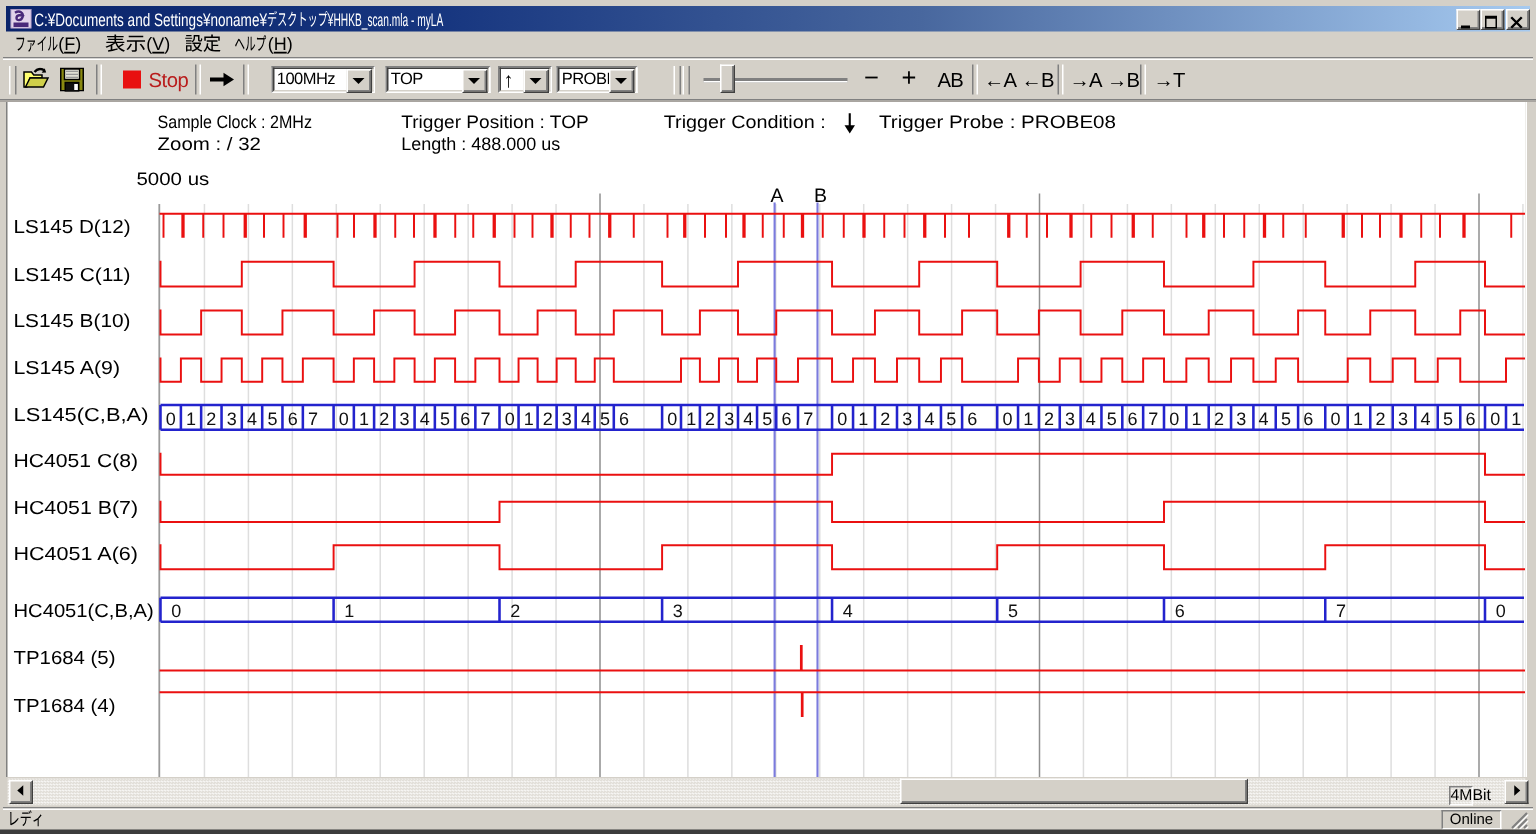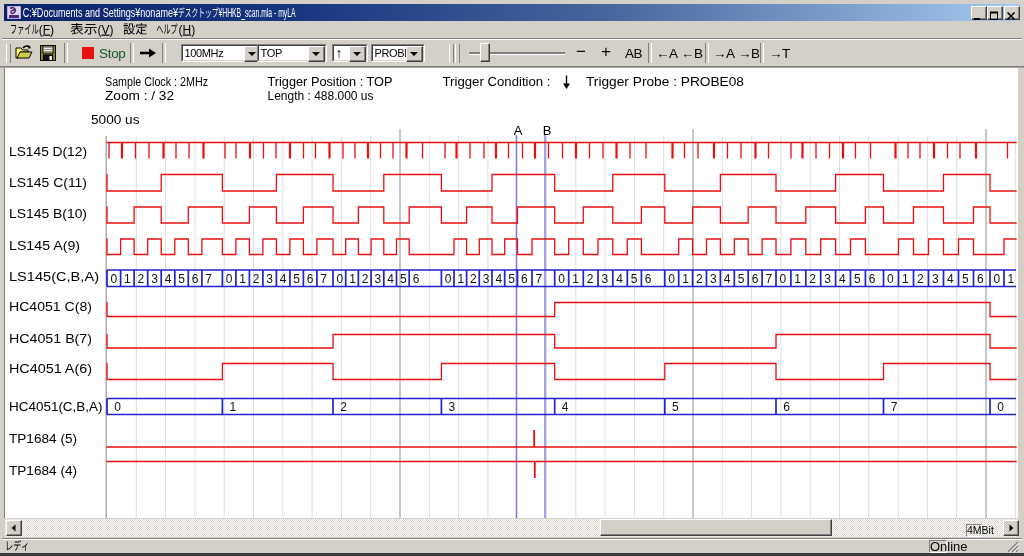--- a/index.html
+++ b/index.html
@@ -73,26 +73,26 @@
 <svg class="abs" style="left:40px;top:45px" width="16" height="16" viewBox="0 0 16 16">
 <rect x="0.5" y="0.5" width="15" height="15" fill="#898910" stroke="#000"></rect>
 <rect x="3" y="1" width="10" height="7" fill="#fffff0" stroke="#000"></rect>
 <rect x="4" y="2" width="8" height="1.2" fill="#999"></rect>
 <rect x="4" y="4" width="8" height="1.2" fill="#999"></rect>
 <rect x="4" y="6" width="8" height="1.2" fill="#999"></rect>
 <rect x="3.5" y="10" width="9" height="6" fill="#101010" stroke="#000"></rect>
 <rect x="9.5" y="11" width="2.4" height="4" fill="#fff"></rect>
   </svg>
 <div style="position:absolute;left:82px;top:47px;width:12px;height:12px;background:#e81010"></div>
-<div style="position:absolute;left:99px;top:46px;font-size:13.5px;color:#14532d;letter-spacing:-0.3px">Stop</div>
+<div style="position:absolute;left:99px;top:46px;font-size:13.5px;color:#b91c1c;letter-spacing:-0.3px">Stop</div>
 <svg class="abs" style="left:139px;top:48px" width="18" height="10" viewBox="0 0 18 10">
 <path d="M1 5h10" stroke="#000" stroke-width="2.6"></path>
     <path d="M10 0.5L17 5l-7 4.5z" fill="#000"></path>
   </svg>
-<div class="combo" style="left:181px;width:82px">
+<div class="combo" style="left:181px;width:69px">
     <div class="inner"></div>
     <div class="txt">100MHz</div>
     <div class="cbtn"></div>
   </div>
 <div class="combo" style="left:257px;width:70px">
     <div class="inner"></div>
     <div class="txt">TOP</div>
     <div class="cbtn"></div>
   </div>
 <div class="combo" style="left:332px;width:36px">
@@ -233,18 +233,18 @@
 <div style="position:absolute;left:1003px;top:520px;width:16px;height:16px;background:#d4d0c8;border:1px solid;border-color:#fff #404040 #404040 #fff;box-sizing:border-box;box-shadow:inset -1px -1px 0 #808080;text-align:center;line-height:12px"><svg width="8" height="8" viewBox="0 0 8 8">
       <path d="M2.5 0.5v7L6.5 4z" fill="#000"></path>
     </svg></div>
 <div style="position:absolute;left:600px;top:519px;width:232px;height:17px;background:#d4d0c8;border:1px solid;border-color:#fff #404040 #404040 #fff;box-sizing:border-box;box-shadow:inset -1px -1px 0 #808080"></div>
 <div style="position:absolute;left:0px;top:537px;width:1024px;height:16px;background:#d4d0c8"></div>
 <div style="position:absolute;left:2px;top:538px;width:1020px;height:1px;background:#808080"></div>
 <div style="position:absolute;left:2px;top:539px;width:1020px;height:1px;background:#fff"></div>
 <svg width="40" height="14" viewBox="0 0 40 14" style="position:absolute;left:5px;top:539px">
     <path fill="#000" d="M1.8 10.6Q1.8 10.5 1.9 10.4Q1.9 10.2 1.9 10.0Q1.9 9.9 1.9 9.4Q1.9 8.9 1.9 8.3Q1.9 7.6 1.9 6.9Q1.9 6.2 1.9 5.5Q1.9 4.8 1.9 4.3Q1.9 3.8 1.9 3.5Q1.9 3.3 1.9 3.1Q1.8 2.9 1.8 2.7Q1.8 2.5 1.8 2.4H2.6Q2.6 2.6 2.6 2.9Q2.6 3.2 2.6 3.5Q2.6 3.7 2.6 4.2Q2.6 4.6 2.6 5.2Q2.6 5.7 2.6 6.3Q2.6 6.9 2.6 7.5Q2.6 8.1 2.6 8.6Q2.6 9.1 2.6 9.5Q2.6 9.8 2.6 10.0Q3.2 9.8 3.8 9.4Q4.4 9.0 5.0 8.5Q5.6 8.0 6.1 7.4Q6.6 6.8 7.0 6.1L7.4 6.9Q6.6 8.3 5.4 9.3Q4.1 10.4 2.6 11.0Q2.6 11.0 2.5 11.1Q2.4 11.1 2.3 11.2Z M9.8 2.6Q10.0 2.6 10.1 2.6Q10.3 2.6 10.5 2.6Q10.7 2.6 11.0 2.6Q11.2 2.6 11.6 2.6Q11.9 2.6 12.3 2.6Q12.6 2.6 12.9 2.6Q13.2 2.6 13.3 2.6Q13.5 2.6 13.7 2.6Q13.9 2.6 14.1 2.6V3.6Q13.9 3.5 13.7 3.5Q13.5 3.5 13.3 3.5Q13.2 3.5 12.9 3.5Q12.6 3.5 12.3 3.5Q11.9 3.5 11.6 3.5Q11.2 3.5 11.0 3.5Q10.7 3.5 10.5 3.5Q10.3 3.5 10.1 3.5Q9.9 3.5 9.8 3.6ZM8.8 5.5Q9.0 5.5 9.2 5.5Q9.3 5.5 9.5 5.5Q9.6 5.5 9.9 5.5Q10.3 5.5 10.7 5.5Q11.2 5.5 11.7 5.5Q12.2 5.5 12.7 5.5Q13.2 5.5 13.7 5.5Q14.1 5.5 14.4 5.5Q14.8 5.5 14.8 5.5Q15.0 5.5 15.2 5.5Q15.3 5.5 15.5 5.5V6.5Q15.4 6.4 15.2 6.4Q15.0 6.4 14.8 6.4Q14.8 6.4 14.4 6.4Q14.1 6.4 13.7 6.4Q13.2 6.4 12.7 6.4Q12.2 6.4 11.7 6.4Q11.2 6.4 10.7 6.4Q10.3 6.4 9.9 6.4Q9.6 6.4 9.5 6.4Q9.3 6.4 9.2 6.4Q9.0 6.4 8.8 6.5ZM12.7 6.0Q12.7 7.0 12.6 7.9Q12.4 8.8 12.2 9.6Q12.0 10.0 11.8 10.3Q11.5 10.7 11.2 11.1Q10.9 11.4 10.6 11.7L9.9 11.0Q10.4 10.7 10.8 10.3Q11.2 9.8 11.5 9.3Q11.8 8.6 11.9 7.7Q11.9 6.9 11.9 6.0ZM14.5 1.6Q14.6 1.8 14.7 2.1Q14.9 2.4 15.0 2.7Q15.1 3.0 15.2 3.2L14.7 3.5Q14.6 3.2 14.4 2.7Q14.2 2.2 14.1 1.9ZM15.4 1.2Q15.5 1.4 15.7 1.7Q15.8 2.0 15.9 2.2Q16.0 2.5 16.1 2.7L15.6 3.0Q15.5 2.7 15.3 2.2Q15.1 1.8 15.0 1.5Z M17.2 8.0Q17.8 7.8 18.3 7.5Q18.9 7.2 19.4 6.9Q19.8 6.6 20.2 6.3Q20.6 5.9 20.9 5.5Q21.3 5.1 21.6 4.7Q21.9 4.3 22.1 3.9L22.7 4.7Q22.4 5.0 22.1 5.4Q21.7 5.9 21.3 6.3Q20.9 6.7 20.5 7.1Q20.2 7.3 19.9 7.6Q19.5 7.8 19.2 8.0Q18.8 8.3 18.4 8.5Q18.0 8.7 17.6 8.9ZM20.1 6.8 20.8 6.6V10.9Q20.8 11.1 20.8 11.3Q20.8 11.5 20.8 11.6Q20.8 11.8 20.9 11.9H20.1Q20.1 11.8 20.1 11.6Q20.1 11.5 20.1 11.3Q20.1 11.1 20.1 10.9Z"></path>
   </svg>
-<div style="position:absolute;left:929px;top:540px;width:18px;height:13px;border:1px solid;border-color:#808080 #fff #fff #808080;box-sizing:border-box;font-size:13px;color:#000;text-align:center;line-height:11.5px">Online</div>
+<div style="position:absolute;left:961px;top:540px;width:40px;height:13px;border:1px solid;border-color:#808080 #fff #fff #808080;box-sizing:border-box;font-size:10px;color:#000;text-align:center;line-height:11.5px">Online</div>
 <div style="position:absolute;left:966px;top:524px;width:16px;height:13px;border:1px solid;border-color:#808080 #fff #fff #808080;box-sizing:border-box;font-size:10.5px;color:#000;text-align:center;line-height:11.5px">4MBit</div>
 <svg class="abs" style="left:1006px;top:541px" width="13" height="12" viewBox="0 0 13 12">
 <path d="M12 1L2 11M12 5L6 11M12 9L10 11" stroke="#808080" stroke-width="1.4"></path>
 <path d="M13 2L3 12M13 6L7 12M13 10L11 12" stroke="#fff" stroke-width="0.8"></path>
   </svg>
 <div style="position:absolute;left:0px;top:553px;width:1024px;height:3px;background:#3c3c3c"></div>
 </body></html>

